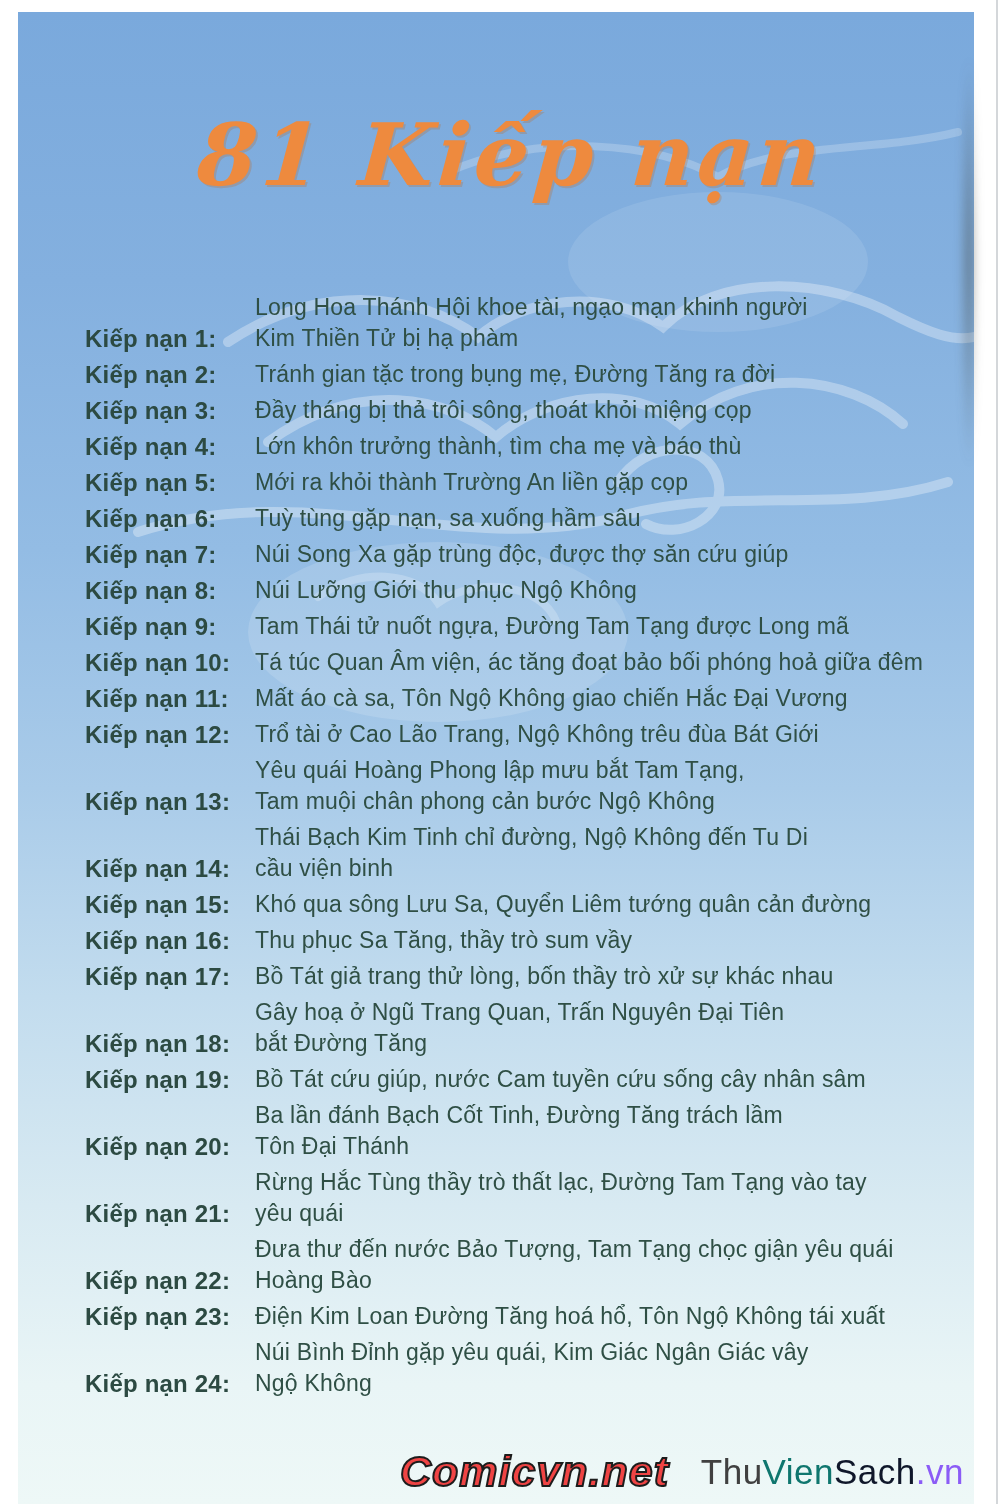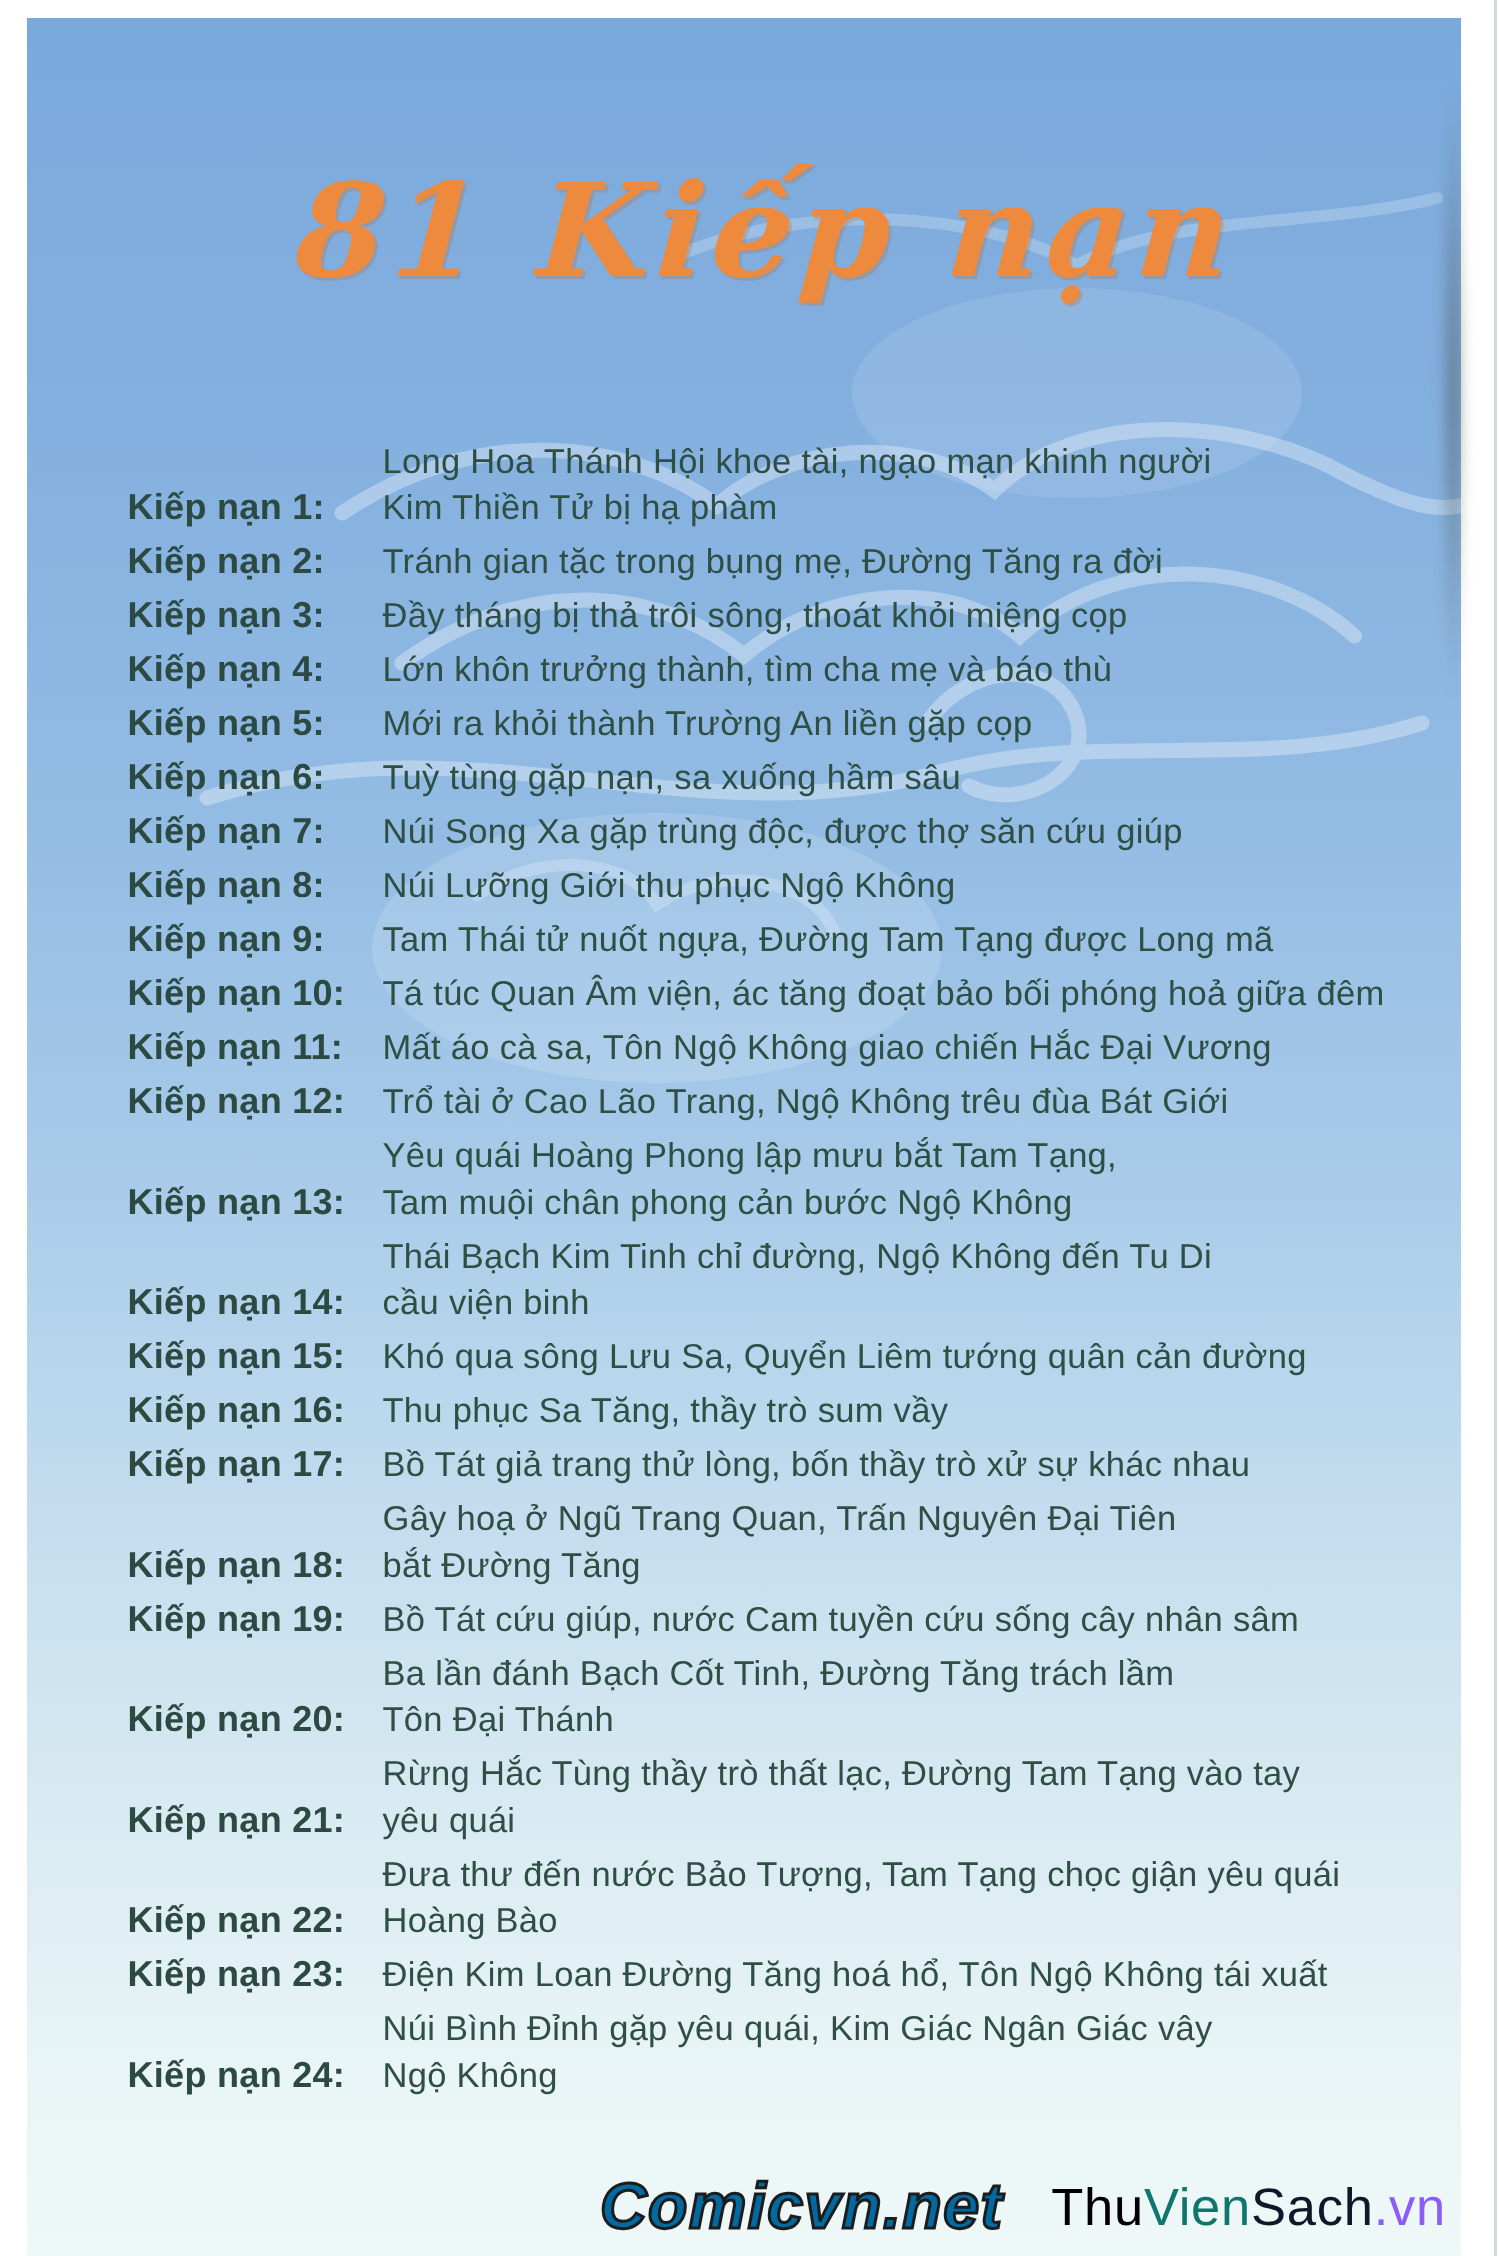--- a/index.html
+++ b/index.html
@@ -46,21 +46,21 @@
   }
   .row .desc{flex:1;}
   .row .line{font-size:23px;line-height:31px;letter-spacing:.2px;}
   .footer{
     position:absolute;left:18px;bottom:6px;width:956px;height:50px;
   }
   .comicvn{
     position:absolute;left:382px;bottom:2px;
     font-size:43px;font-weight:bold;font-style:italic;
     letter-spacing:1px;
-    color:#0369a1;
+    color:#ef4444;
     -webkit-text-stroke:2px #1c1c1c;
     text-shadow:0 0 1px #1c1c1c;
   }
   .thuviensach{
     position:absolute;right:10px;bottom:6px;
     font-size:35px;letter-spacing:.5px;font-weight:400;
   }
   .thuviensach span{white-space:pre;}
 </style>
 </head>
@@ -239,15 +239,15 @@
           <div class="desc">
             <div class="line">Núi Bình Đỉnh gặp yêu quái, Kim Giác Ngân Giác vây</div>
             <div class="line">Ngộ Không</div>
           </div>
         </div>
       </div>
   </div>
 
   <div class="footer">
     <div class="comicvn">Comicvn.net</div>
-    <div class="thuviensach" id="tvs"><span style="color: #000000; margin-left: 15px;">Thu</span><span style="color: #0f766e;">Vien</span><span style="color: #0f172a;">Sach</span><span style="color: #8b5cf6;">.vn</span></div>
+    <div class="thuviensach" id="tvs"><span style="color: #404040; margin-left: 15px;">Thu</span><span style="color: #0f766e;">Vien</span><span style="color: #0f172a;">Sach</span><span style="color: #8b5cf6;">.vn</span></div>
   </div>
 </div>
 
 </body></html>

